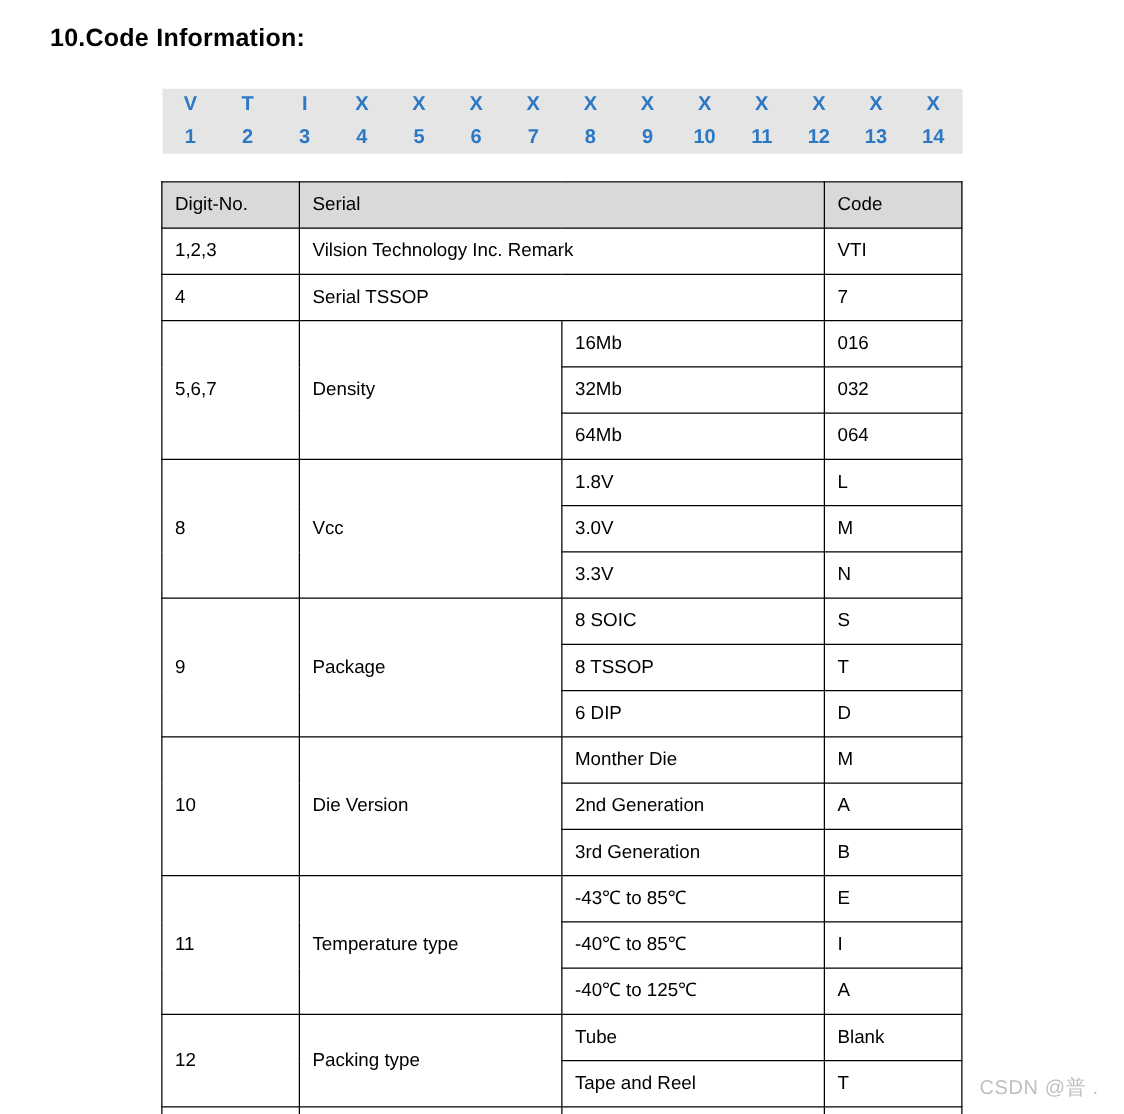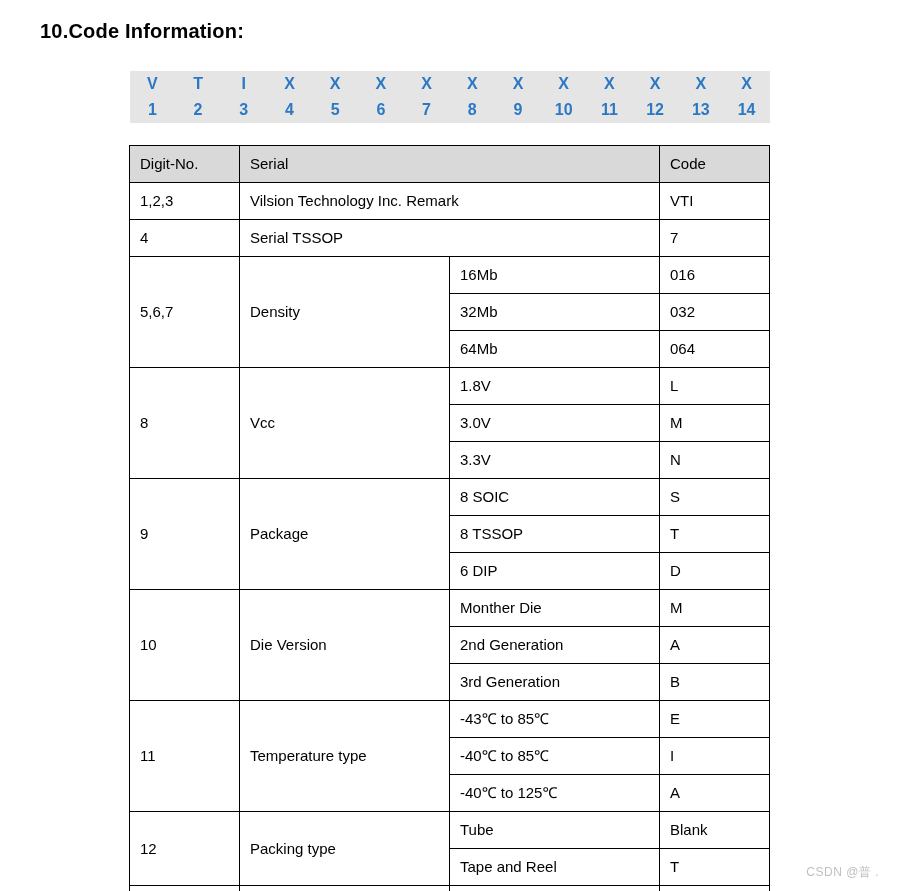--- a/index.html
+++ b/index.html
@@ -52,21 +52,21 @@
     font-size: 15px;
     line-height: 1.6;
   }
   .info-table thead th {
     background: #d9d9d9;
   }
   .watermark {
     position: fixed;
     right: 20px;
     bottom: 10px;
-    font-size: 12px;
+    font-size: 16px;
     color: #bfbfbf;
     font-family: Arial, sans-serif;
     letter-spacing: 0.5px;
     margin-top: 13px;
   }
 </style>
 </head>
 <body>
 
 <h2 class="section-title">10.Code Information:</h2>

